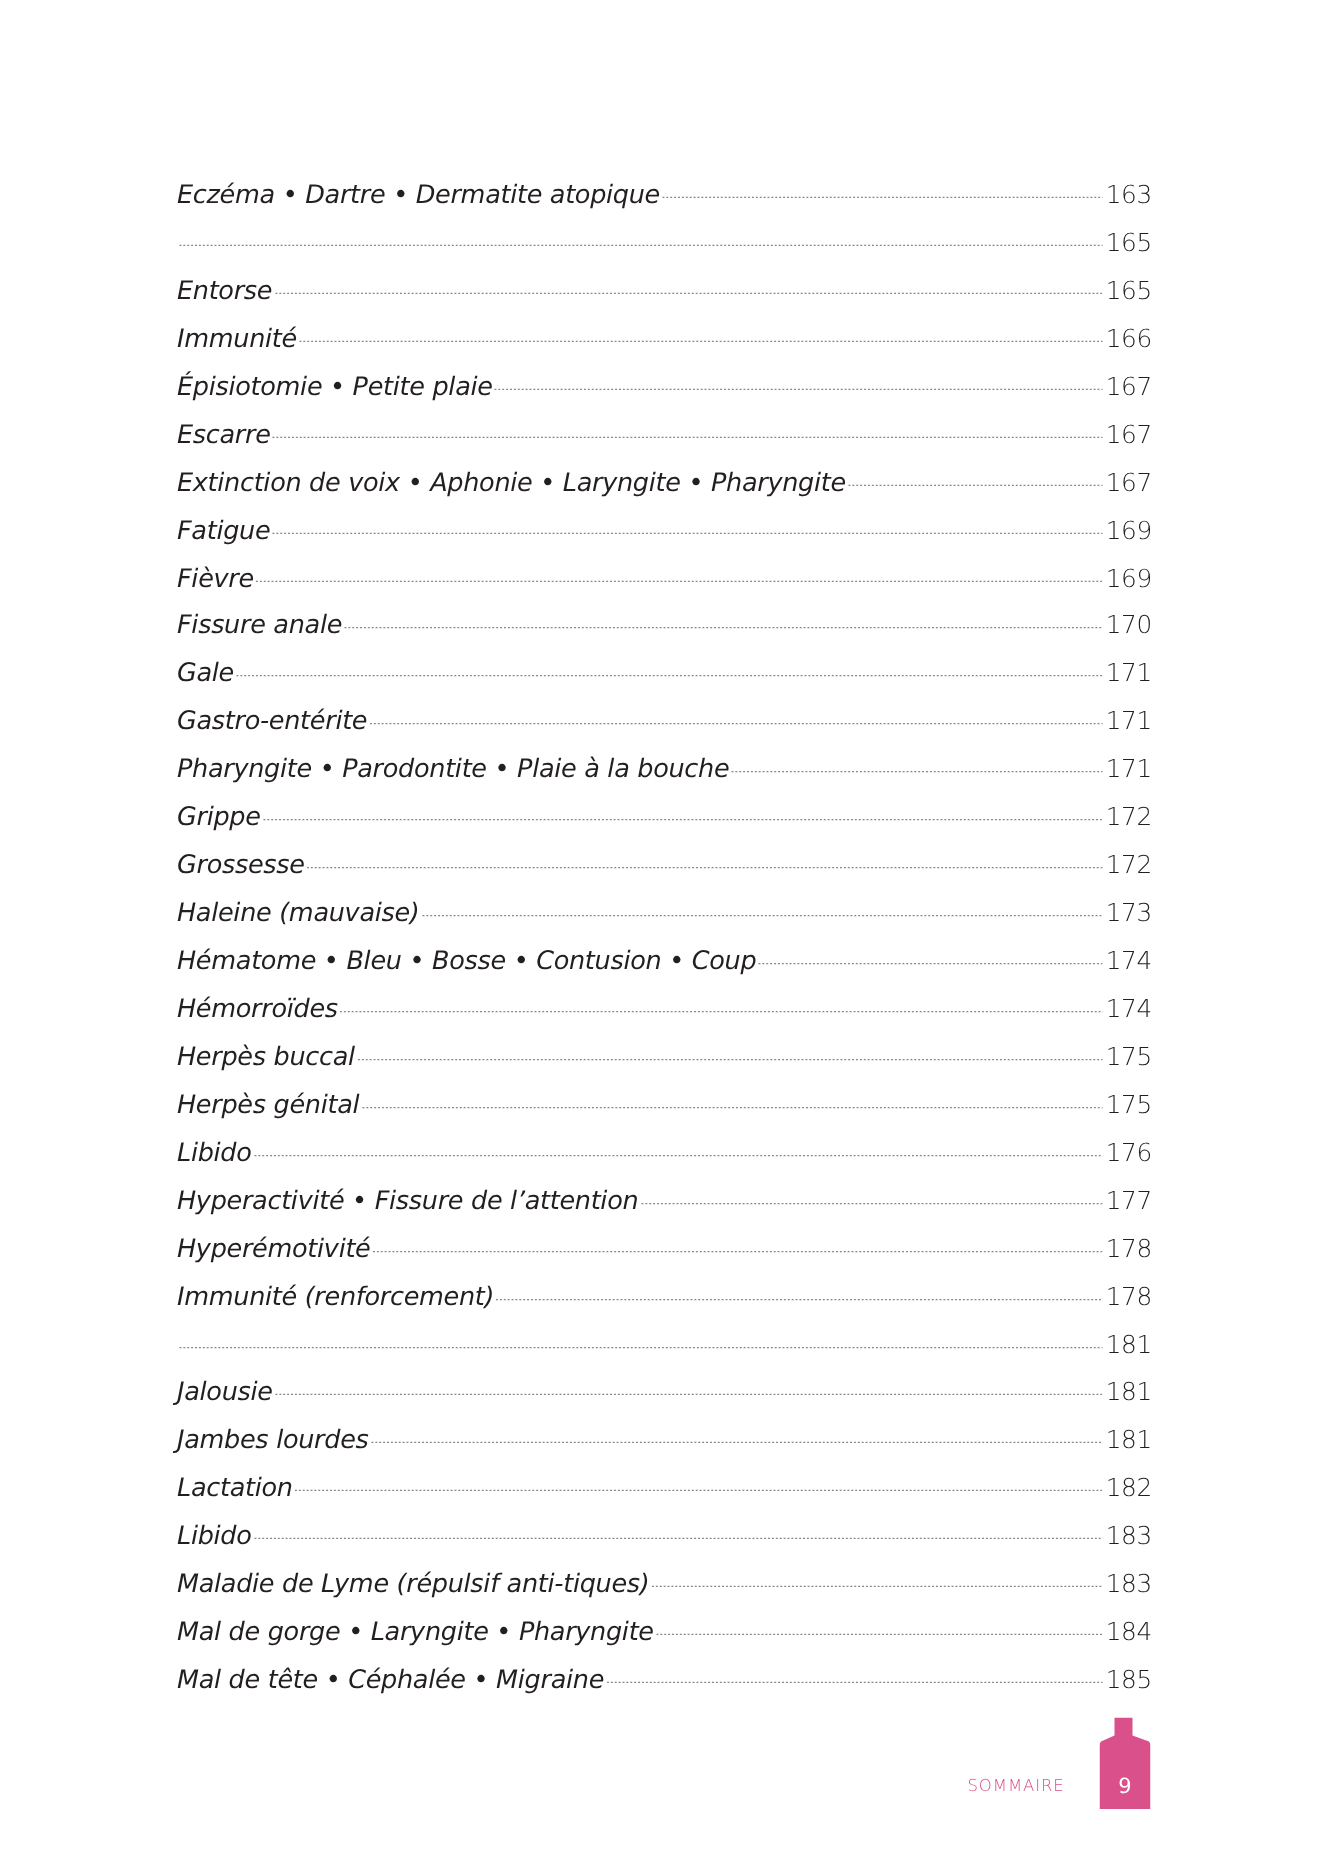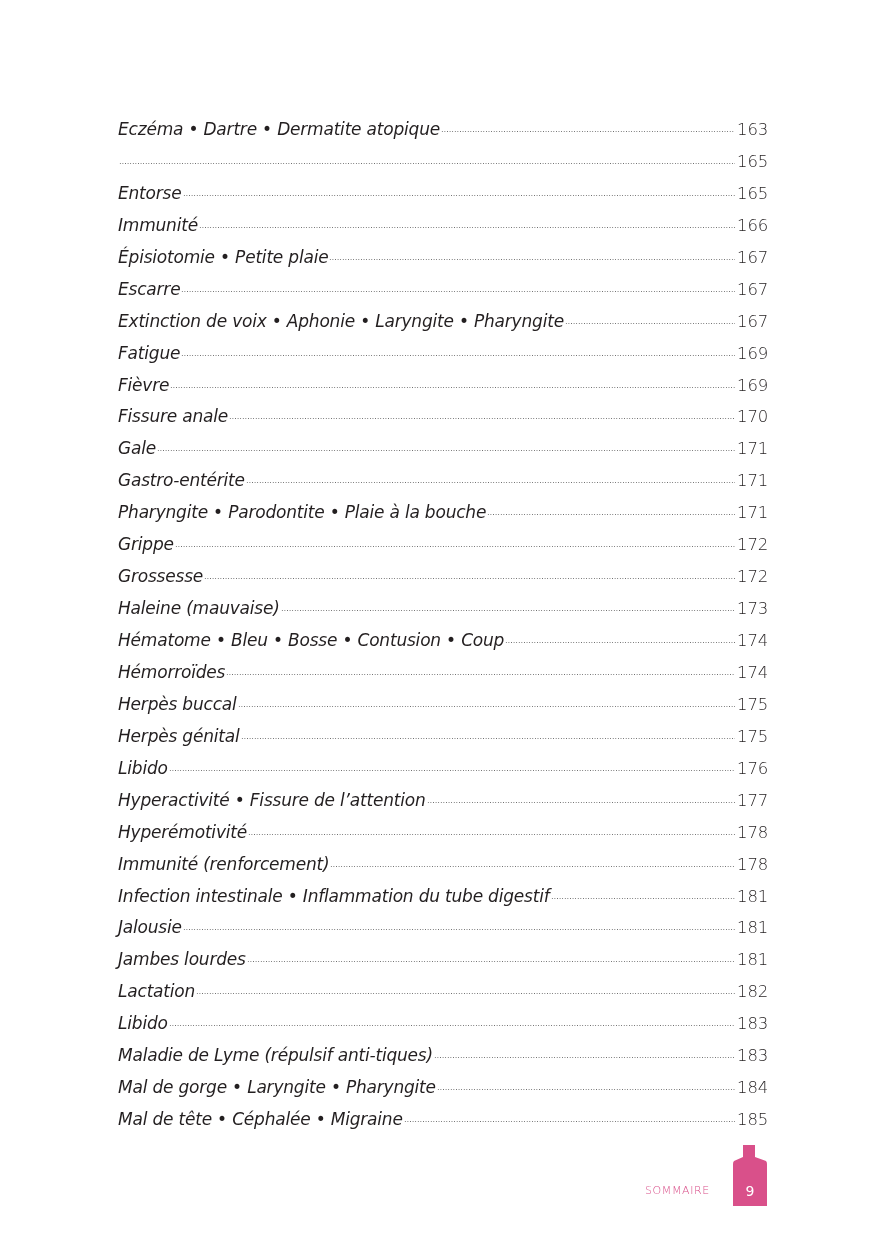--- a/index.html
+++ b/index.html
@@ -137,21 +137,20 @@
       <span class="toc-title">Hyperémotivité</span>
       <span class="toc-leader"></span>
       <span class="toc-page">178</span>
     </li>
     <li class="toc-row">
       <span class="toc-title">Immunité (renforcement)</span>
       <span class="toc-leader"></span>
       <span class="toc-page">178</span>
     </li>
     <li class="toc-row">
-      <span class="toc-title">Infection intestinale • Inflammation du tube digestif</span>
       <span class="toc-leader"></span>
       <span class="toc-page">181</span>
     </li>
     <li class="toc-row">
       <span class="toc-title">Jalousie</span>
       <span class="toc-leader"></span>
       <span class="toc-page">181</span>
     </li>
     <li class="toc-row">
       <span class="toc-title">Jambes lourdes</span>

